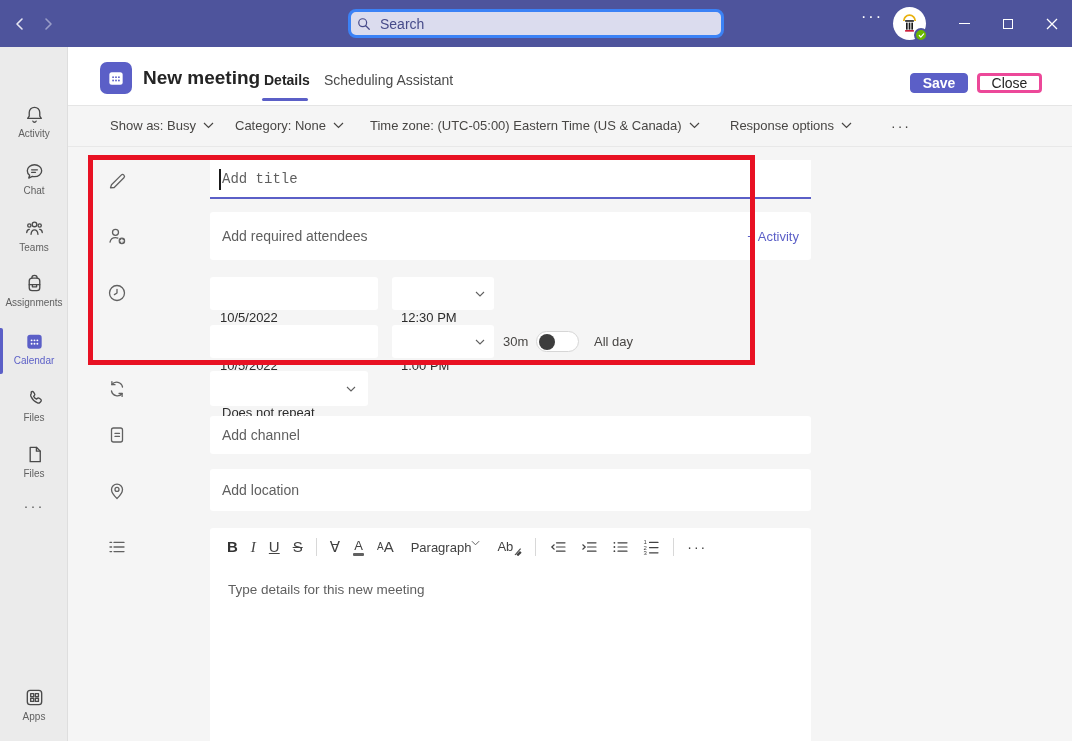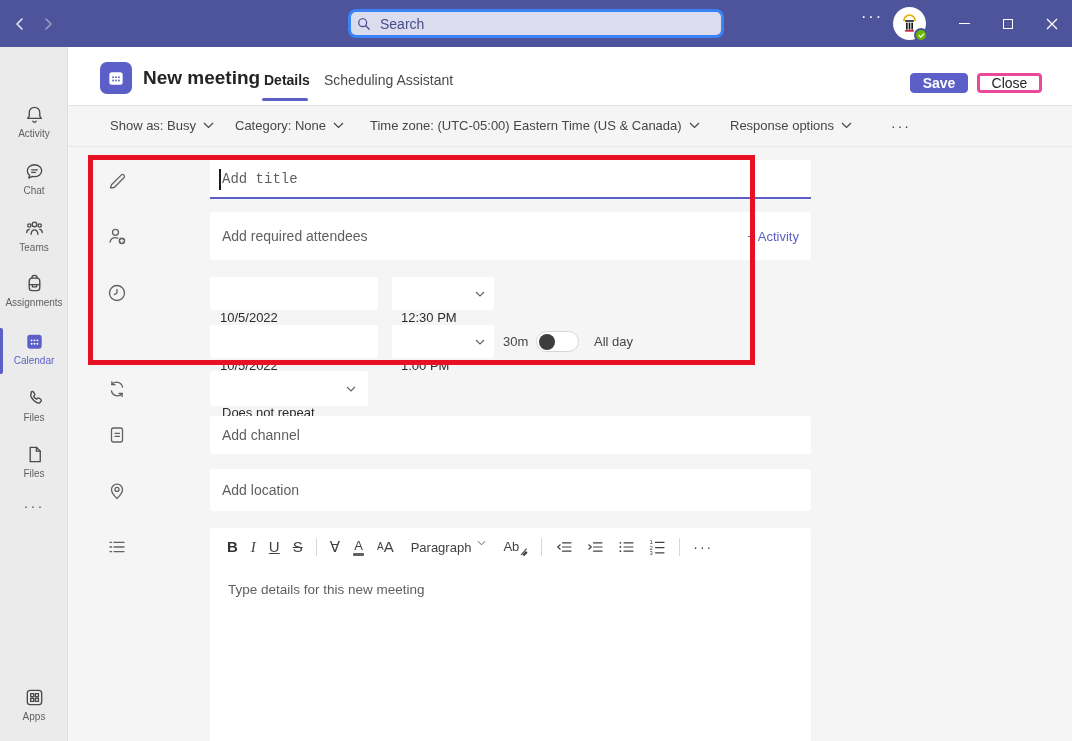--- a/index.html
+++ b/index.html
@@ -68,21 +68,21 @@
   
   #editor { position:absolute; left:210px; top:528px; width:601px; height:213px; background:#FFFFFF; border-radius:3px 3px 0 0; }
   .toolbar { display:flex; align-items:center; padding:10px 0 0 17px; gap:13px; color:#424242; }
   .tbi { cursor:pointer; font-size:15px; line-height:18px; display:flex; align-items:flex-end; }
   .tbi-bold { font-weight:700; color:#333; }
   .tbi-italic { font-family:"Liberation Serif",serif; font-style:italic; }
   .tbi-underline { text-decoration:underline; }
   .tbi-strike { text-decoration:line-through; }
   .tb-divider { width:1px; height:18px; background:#D8D8D8; }
   .fc-bar { display:block; height:3px; width:11px; background:#616161; border-radius:1px; margin:1px auto 0; }
-  .para { font-size:13px; display:flex; align-items:flex-start; gap:6px; margin:0 4px; cursor:pointer; }
+  .para { font-size:13px; display:flex; align-items:flex-start; margin:0 4px; cursor:pointer; }
   .tbi-more { letter-spacing:2px; font-size:14px; cursor:pointer; }
   .editor-ph { position:absolute; left:18px; top:54px; font-size:13.5px; color:#5F5F5F; }
 
   
   #annotation { position:absolute; left:88px; top:155px; width:667px; height:210px; border:5px solid #E81123; pointer-events:none; z-index:9; }
 </style>
 </head>
 <body>
 
 <div id="app">

